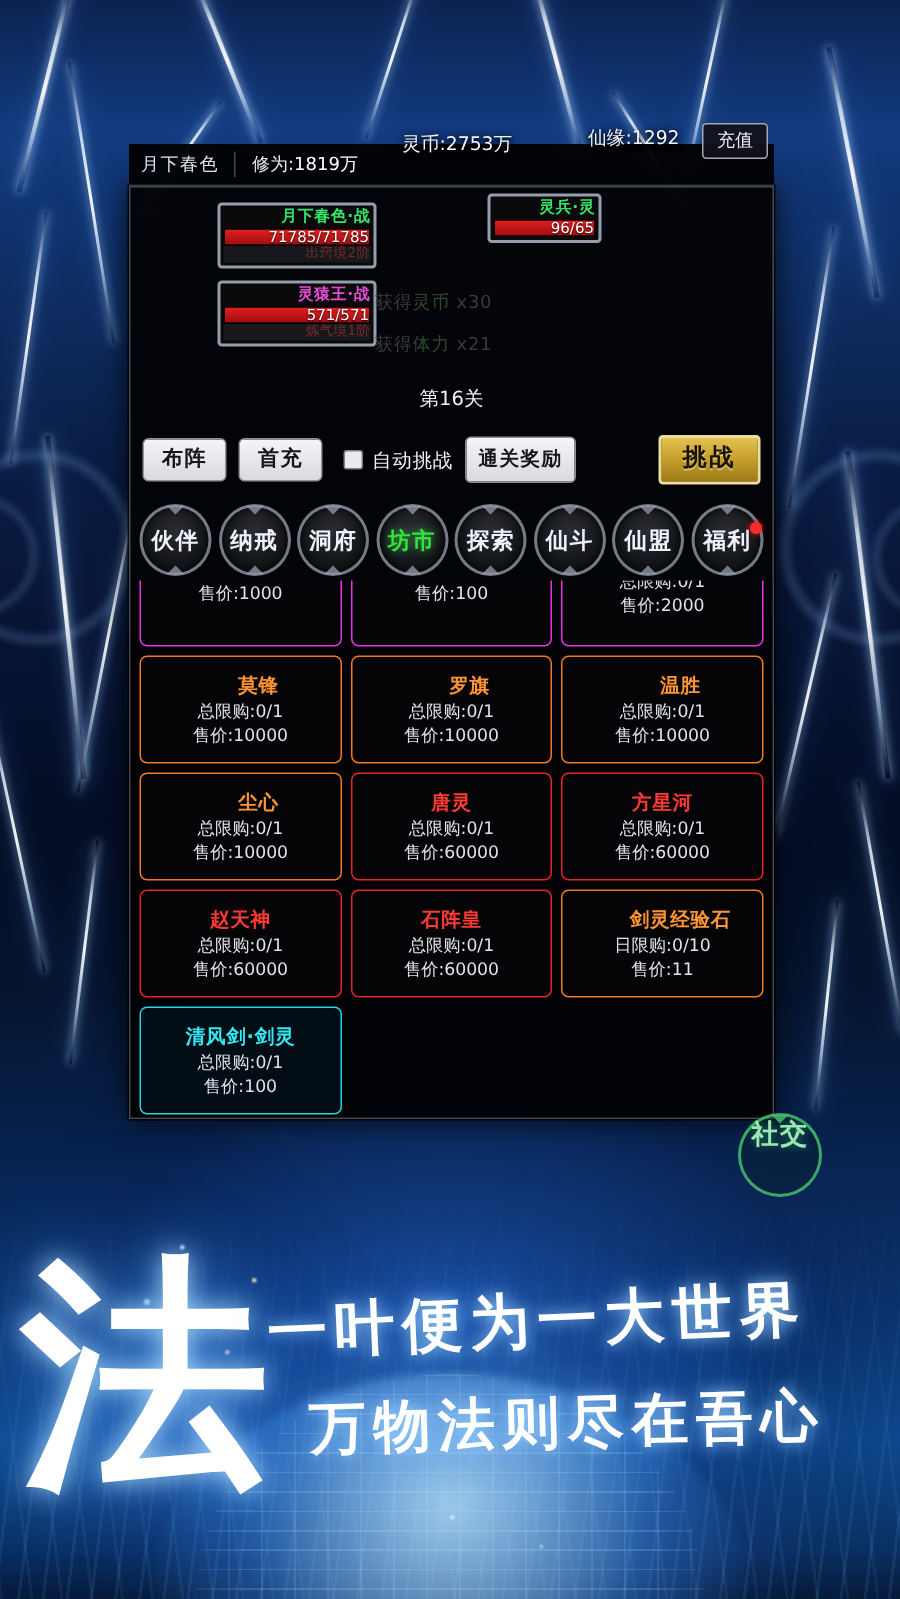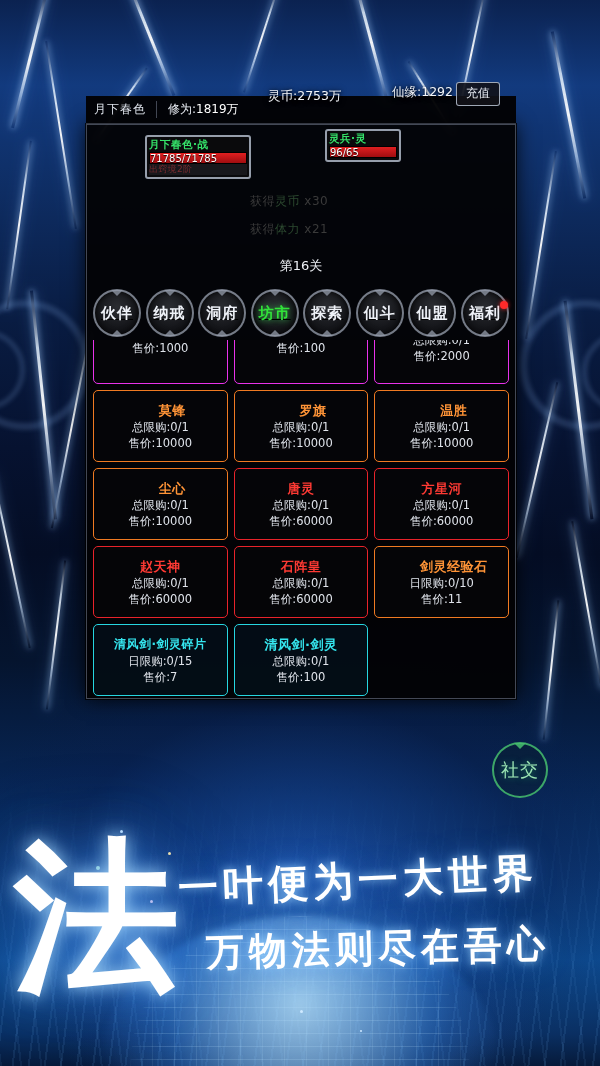--- a/index.html
+++ b/index.html
@@ -101,21 +101,21 @@
   }
 
   .battle-area { position: relative; height: 160px; padding: 10px 0 0; }
   .unit {
     position: absolute;
     width: 106px;
     border: 2px solid rgba(175,185,200,.85);
     border-radius: 3px;
     background: #0a0a0c;
     padding: 1px 2px 2px;
-    text-align: left;
+    text-align: right;
   }
   .unit-name { font-size: 10.5px; font-weight: bold; line-height: 13px; letter-spacing: .5px; }
   .hpbar {
     position: relative; height: 12px; margin: 1px 0 0;
     background: #1b0405;
     border: 1px solid #000;
     overflow: hidden;
   }
   .hpfill { position: absolute; inset: 0; background: linear-gradient(180deg,#e01f20,#a00d10); }
   .hptext {
@@ -165,21 +165,21 @@
     border-radius: 3px;
     color: #1c1405; font-size: 16px; font-weight: bold;
     padding: 3px 14px 5px; letter-spacing: 2px;
     text-shadow: 0 1px 0 rgba(255,240,190,.5);
     white-space: nowrap;
   }
 
   
   .navrow {
     display: flex; justify-content: space-between; 
-    padding: 4px 6px 3px; position: relative; text-decoration: underline;
+    padding: 4px 6px 3px; position: relative;
   }
   .navitem {
     position: relative;
     width: 48px; height: 48px; border-radius: 50%;
     background: radial-gradient(circle at 50% 35%, #2a2c31 0%, #131418 65%, #0b0c0f 100%);
     border: 2px solid rgba(150,158,172,.75);
     display: flex; align-items: center; justify-content: center;
     color: #eef1f7; font-size: 15px; font-weight: bold; letter-spacing: 1px;
     box-shadow: inset 0 0 6px rgba(0,0,0,.9);
   }
@@ -253,22 +253,22 @@
   .card.c-red { border-color: #e8232a; }
   .card.c-red .cname { color: #ff3a34; }
   .card.c-cyan { border-color: #26d6e0; background: rgba(6,22,34,.55); }
   .card.c-cyan .cname { color: #35e6ef; }
 
   
   .social {
     position: absolute; right: 52px; bottom: 268px;
     width: 56px; height: 56px; border-radius: 50%;
     border: 2px solid rgba(70,190,110,.85);
-    display: flex; align-items: center; justify-content: center;
-    color: #9de6b4; font-size: 18px; font-weight: normal; letter-spacing: 1px;
+    display: flex; align-items: flex-start; justify-content: center;
+    color: #9de6b4; font-size: 18px; font-weight: bold; letter-spacing: 1px;
     background: rgba(10,30,25,.28);
     text-shadow: 0 0 6px rgba(40,220,110,.5);
     z-index: 9;
   }
   .social .notch {
     position: absolute; top: -1px; left: 50%; transform: translateX(-50%);
     width: 0; height: 0;
     border-left: 6px solid transparent; border-right: 6px solid transparent;
     border-top: 6px solid rgba(70,190,110,.85);
   }
@@ -336,21 +336,21 @@
     <div class="sparkle" style="left:300px; top:1010px; width:3px; height:3px;"></div>
     <div class="sparkle" style="left:360px; top:1030px; width:2px; height:2px;"></div>
   </div>
 
   <div class="top-float" style="left:268px;">
     <span>灵币</span>:<span>2753万</span>
   </div>
   <div class="top-float" style="left:392px; top:84px;">
     <span>仙缘</span>:<span>1292</span>
   </div>
-  <div style="position:absolute; left:456px; top:82px; z-index:9;">
+  <div style="position:absolute; left:468px; top:82px; z-index:9;">
     <div class="recharge-btn" style="margin:0;">充值</div>
   </div>
 
   <div class="statusbar">
     <div class="player-name">月下春色</div>
     <div class="stat">
       <span>修为</span>:<span class="stat-val">1819万</span>
     </div>
   </div>
 
@@ -360,40 +360,58 @@
 
       <div class="unit" style="left:58px; top:10px;">
         <div class="unit-name" style="color:#35e36a;">月下春色·战</div>
         <div class="hpbar">
           <div class="hpfill" style="width:100%"></div>
           <div class="hptext">71785/71785</div>
         </div>
         <div class="unit-sub">出窍境2阶</div>
       </div>
 
+      <div class="unit" style="left:58px; top:62px;">
+        <div class="unit-name" style="color:#e84bd6;">灵猿王·战</div>
+        <div class="hpbar">
+          <div class="hpfill" style="width:100%"></div>
+          <div class="hptext">571/571</div>
+        </div>
+        <div class="unit-sub">炼气境1阶</div>
+      </div>
 
       <div class="unit" style="left:238px; top:4px; width:76px;">
         <div class="unit-name" style="color:#35e36a;">灵兵·灵</div>
         <div class="hpbar">
           <div class="hpfill" style="width:100%"></div>
           <div class="hptext">96/65</div>
         </div>
         <div class="unit-sub"></div>
       </div>
 
       <div class="reward-line" style="left:163px; top:68px;">
         <span>获得</span><em>灵币</em> <span>x30</span>
       </div>
       <div class="reward-line" style="left:163px; top:96px;">
         <span>获得</span><em>体力</em> <span>x21</span>
       </div>
 
       <div class="stage" style="top:132px;">第16关</div>
     </div>
 
+    <div class="action-row">
+      <div class="btn-light">布阵</div>
+      <div class="btn-light">首充</div>
+      <div class="auto-wrap">
+        <div class="checkbox"></div>
+        <div class="auto-label">自动挑战</div>
+      </div>
+      <div class="btn-light" style="font-size:13px; padding:5px 8px 6px;">通关奖励</div>
+      <div class="btn-gold">挑战</div>
+    </div>
 
     <div class="navrow">
       <div class="navitem">
         <span class="notch"></span>
         <span class="notch bot"></span>
         <span>伙伴</span>
       </div>
       <div class="navitem">
         <span class="notch"></span>
         <span class="notch bot"></span>
@@ -495,25 +513,20 @@
           <div class="cline"><span>总限购</span>:<span>0/1</span></div>
           <div class="cline"><span>售价</span>:<span>60000</span></div>
         </div>
         <div class="card c-orange">
           <div class="cname">剑灵经验石</div>
           <div class="cline"><span>日限购</span>:<span>0/10</span></div>
           <div class="cline"><span>售价</span>:<span>11</span></div>
         </div>
 
         <div class="card c-cyan">
-          <div class="cname" style="font-size:12px;">清风剑·剑灵碎片</div>
-          <div class="cline"><span>日限购</span>:<span>0/15</span></div>
-          <div class="cline"><span>售价</span>:<span>7</span></div>
-        </div>
-        <div class="card c-cyan">
           <div class="cname">清风剑·剑灵</div>
           <div class="cline"><span>总限购</span>:<span>0/1</span></div>
           <div class="cline"><span>售价</span>:<span>100</span></div>
         </div>
 
       </div>
     </div>
   </div>
 
   <div class="social">

